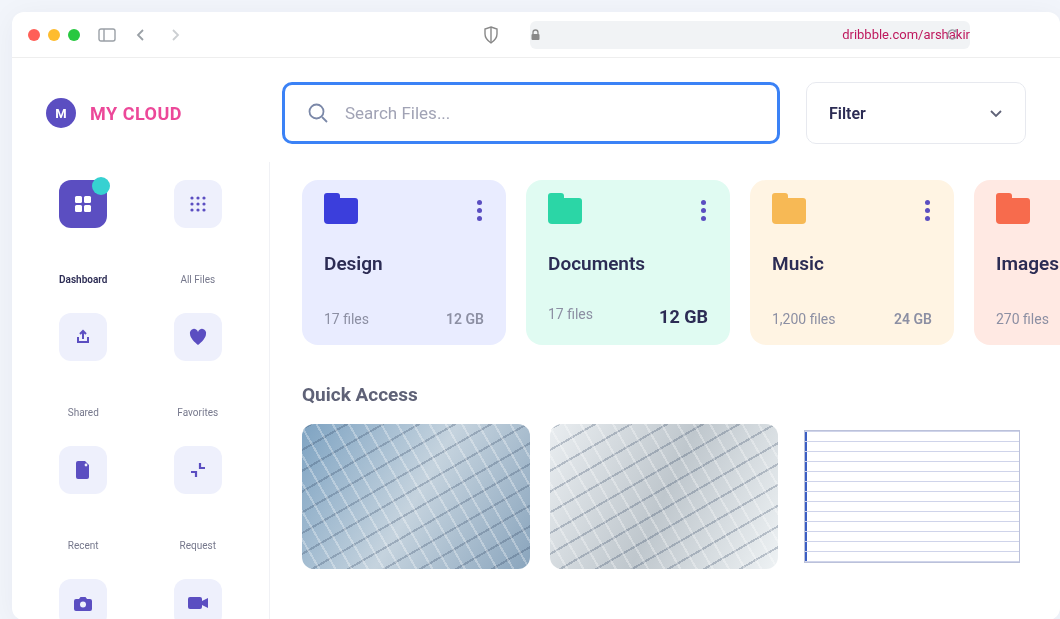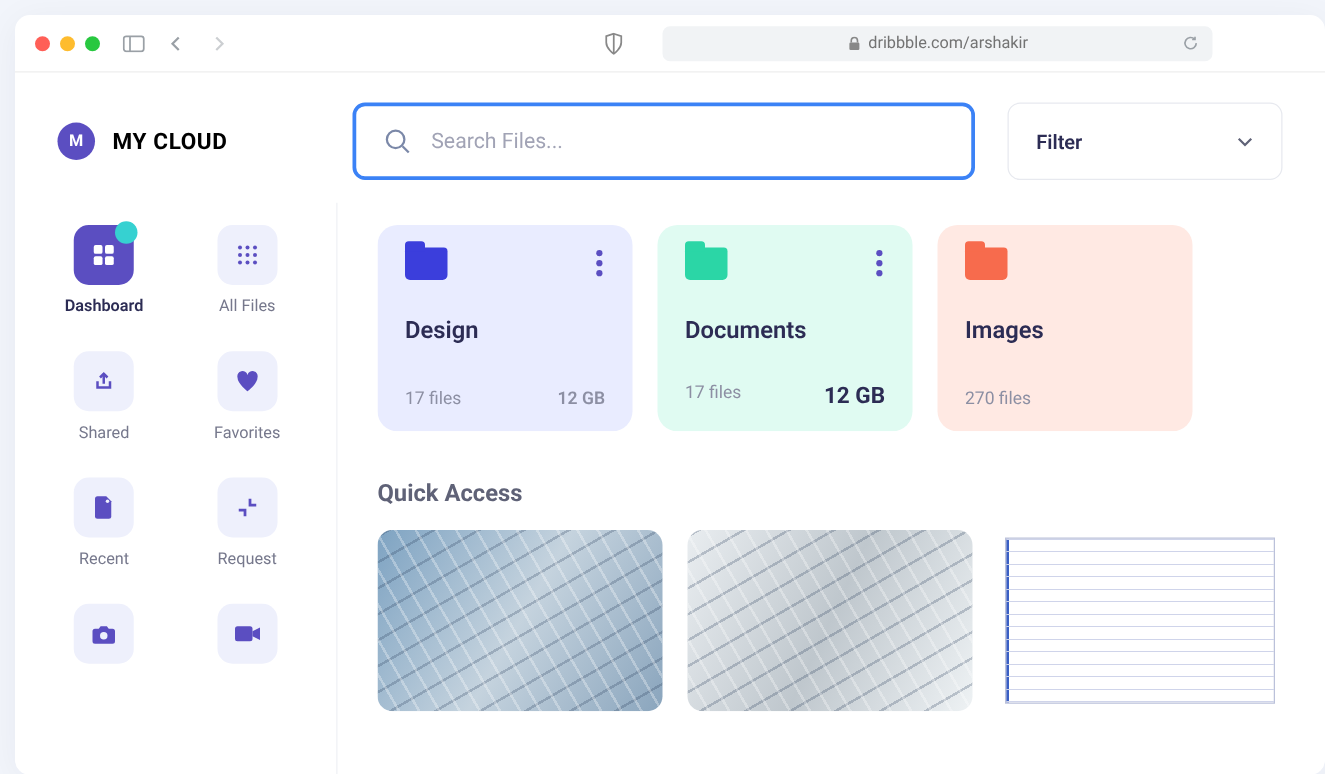--- a/index.html
+++ b/index.html
@@ -33,22 +33,22 @@
 .chrome-icons { display: flex; gap: 16px; align-items: center; color: #9aa0a6; }
 .chrome-icon { width: 18px; height: 18px; display: flex; align-items: center; justify-content: center; cursor: pointer; }
 .shield { margin-left: 280px; }
 .addr {
   flex: 1;
   background: #f1f3f5;
   border-radius: 6px;
   height: 28px;
   display: flex;
   align-items: center;
-  justify-content: center;
-  color: #737373;
+  justify-content: space-between;
+  color: #be185d;
   font-size: 13px;
   gap: 6px;
   position: relative;
   max-width: 440px;
   margin-left: 12px;
 }
 .refresh { color: #9aa0a6; cursor: pointer; margin-left: auto; padding-right: 10px; position: absolute; right: 0; }
 
 
 .topbar {
@@ -57,21 +57,21 @@
   padding: 24px 34px 18px 34px;
   gap: 26px;
 }
 .logo { display: flex; align-items: center; gap: 14px; width: 210px; }
 .logo-badge {
   width: 30px; height: 30px; border-radius: 50%;
   background: #5b4ec1; color: #fff;
   display: flex; align-items: center; justify-content: center;
   font-weight: 700; font-size: 13px;
 }
-.logo-text { font-weight: 700; font-size: 18px; color: #000000; letter-spacing: 0.5px; }
+.logo-text { font-weight: 700; font-size: 18px; color: #ec4899; letter-spacing: 0.5px; }
 
 .searchbox {
   flex: 1;
   border: 3px solid #3b82f6;
   border-radius: 10px;
   height: 62px;
   display: flex;
   align-items: center;
   padding: 0 22px;
   gap: 16px;
@@ -118,21 +118,21 @@
 }
 .sb-ico.active {
   background: #5b4ec1;
   color: #fff;
 }
 .sb-ico.active .notch {
   position: absolute; top: -3px; right: -3px;
   width: 18px; height: 18px; border-radius: 50%;
   background: #36d1d1;
 }
-.sb-label { font-size: 13px; color: #76788c; }
+.sb-label { font-size: 10px; color: #76788c; margin-top: 36px; }
 .sb-item.active .sb-label { color: #2c2c54; font-weight: 600; }
 
 .main { flex: 1; padding: 18px 0 0 32px; overflow: hidden; }
 
 .folders { display: flex; gap: 20px; overflow: hidden; }
 .folder {
   width: 204px; height: 165px;
   border-radius: 16px;
   padding: 18px 22px;
   display: flex; flex-direction: column;
@@ -379,20 +379,35 @@
                 <span></span>
                 <span></span>
               </div>
     </div>
     <div class="folder-name" style="color:#2c2c54">Documents</div>
     <div class="folder-meta">
       <span>17 files</span>
       <span class="size" style="color:#2c2c54;font-size:18px;font-weight:700">12 GB</span>
     </div>
   </div>
+          <div class="folder" style="background: rgb(255, 244, 227);">
+    <div class="top">
+      <div class="folder-icon" style="background:#f7b955"></div>
+      <div class="more-dots">
+                <span></span>
+                <span></span>
+                <span></span>
+              </div>
+    </div>
+    <div class="folder-name" style="color:#2c2c54">Music</div>
+    <div class="folder-meta">
+      <span>1,200 files</span>
+      <span class="size" style="">24 GB</span>
+    </div>
+  </div>
           <div class="folder" style="background: rgb(255, 233, 227);">
     <div class="top">
       <div class="folder-icon" style="background:#f76b4d"></div>
 
     </div>
     <div class="folder-name" style="color:#2c2c54">Images</div>
     <div class="folder-meta">
       <span>270 files</span>
       <span class="size" style=""></span>
     </div>

